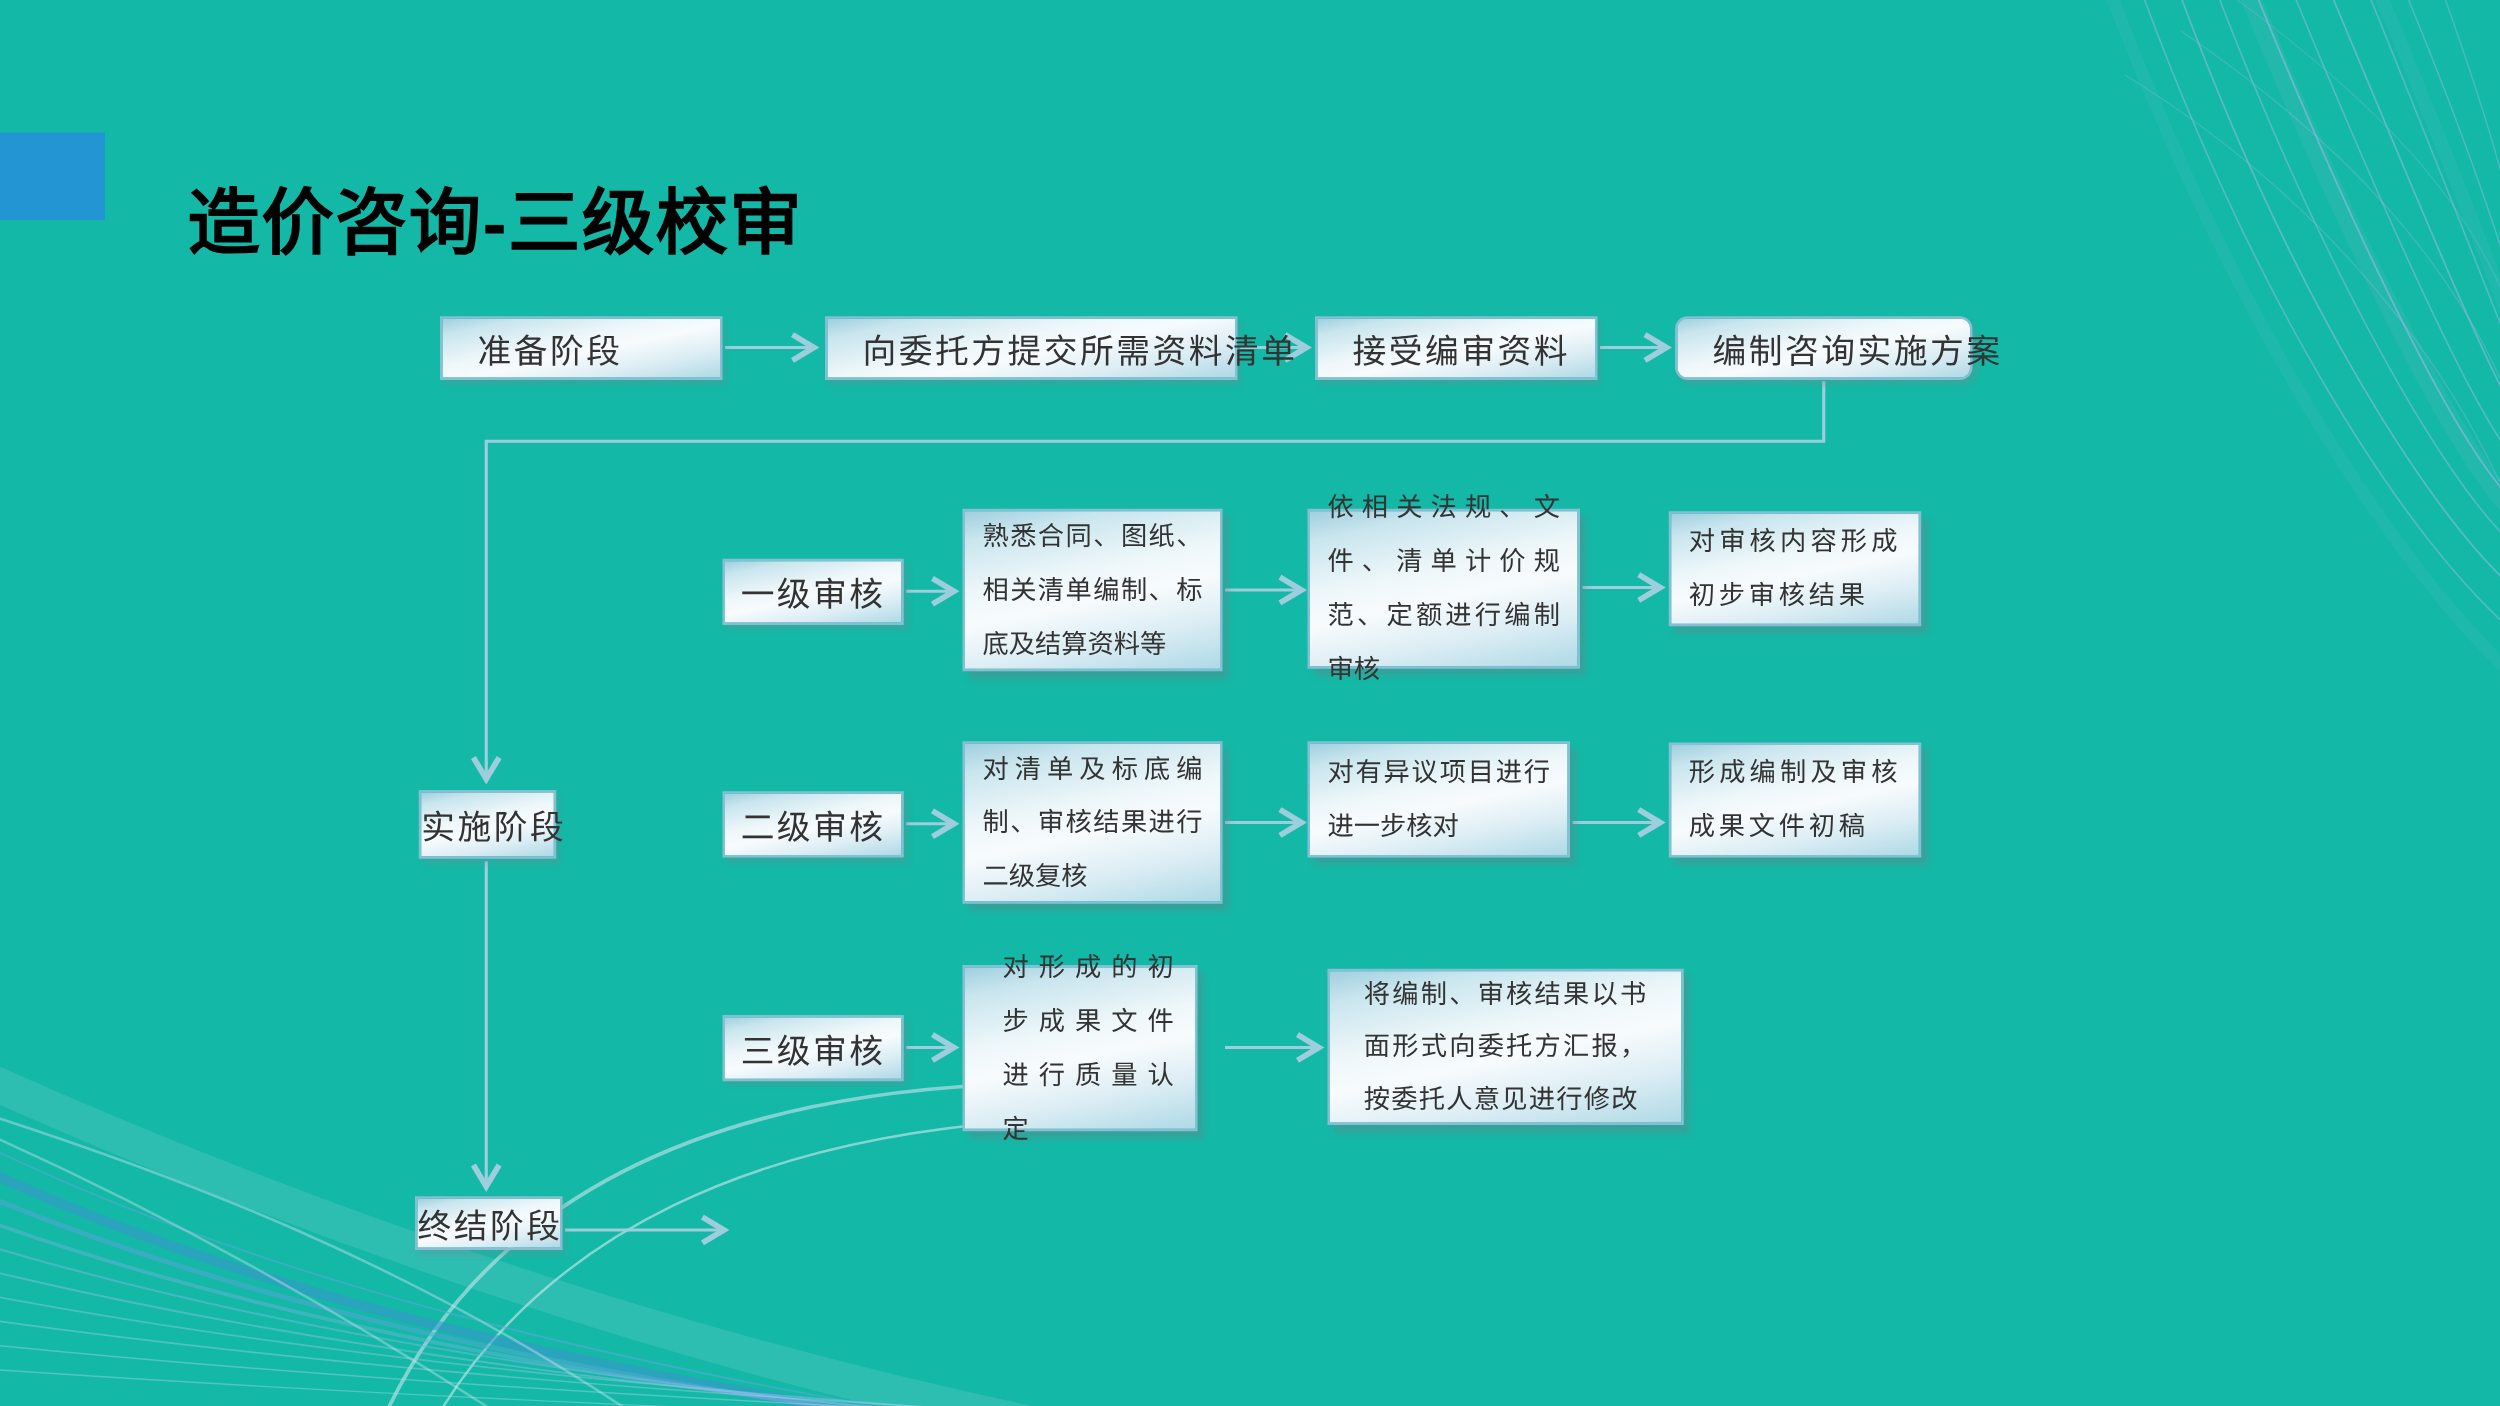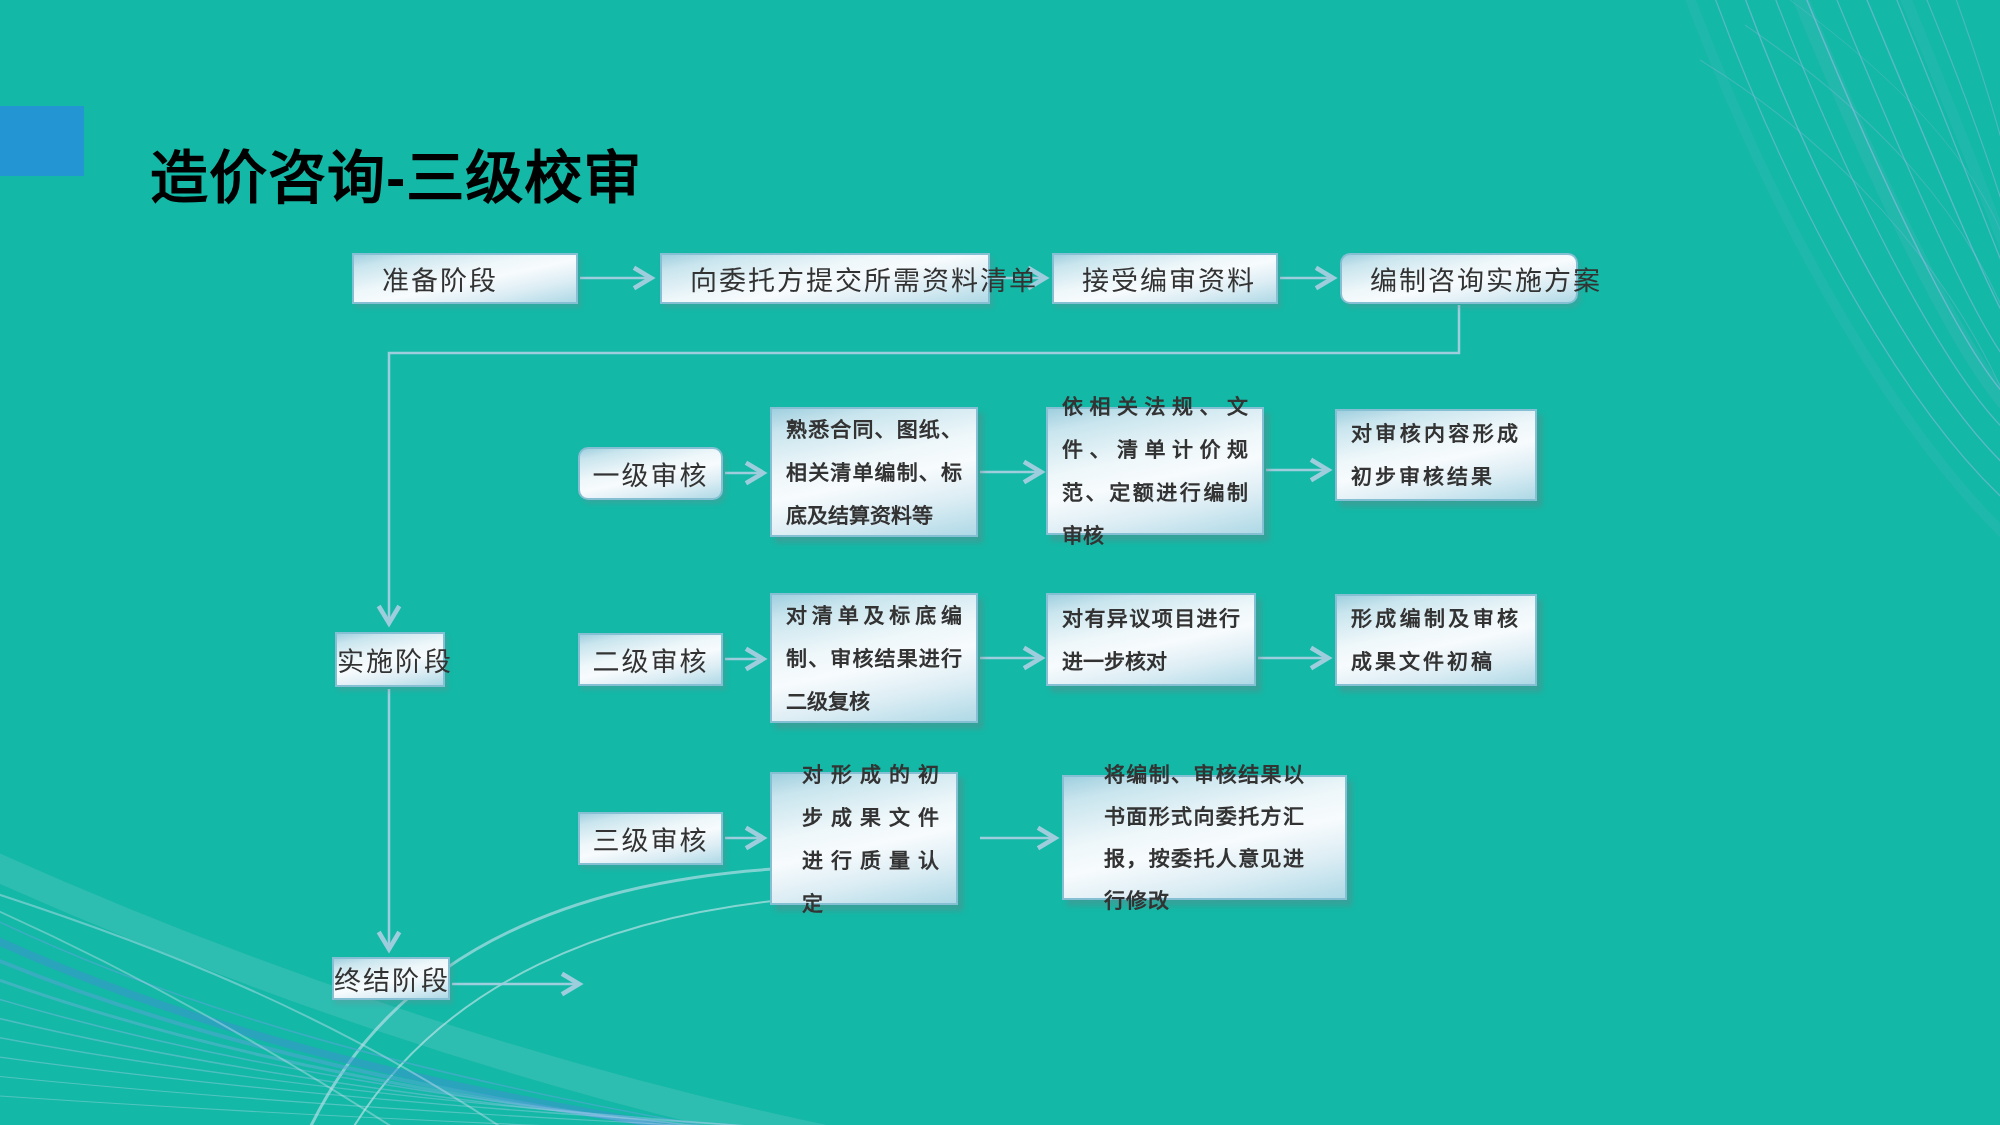--- a/index.html
+++ b/index.html
@@ -21,26 +21,25 @@
     color:#333;display:flex;align-items:center;
     box-shadow:3px 4px 4px rgba(120,135,145,.30);
   }
   .box .txt{display:block;width:100%;}
   .single{font-size:27px;letter-spacing:2px;white-space:nowrap;font-family:Liberation Serif, serif;}
   .pad-left{padding-left:28px;}
   .center .txt{text-align:center;}
   .content{
     font-size:21px;line-height:43px;padding:0 14px;
     box-shadow:5px 6px 5px rgba(110,125,135,.38);
-    font-weight:bold;
   }
   .content .txt{text-align:justify;text-justify:inter-ideograph;}
   .ls3{letter-spacing:3px;}
   .ls1{letter-spacing:1px;}
-  .ls1.content{padding:0 40px;line-height:42px;}
+  .ls1.content{padding:0 27px;line-height:42px;}
   
   svg.layer{position:absolute;left:0;top:0;width:2000px;height:1125px;pointer-events:none;}
 </style>
 </head>
 <body>
 
 <div id="slide">
 
   <svg class="layer" viewBox="0 0 2000 1125">
     <g fill="none" stroke="#8abbe0">
@@ -110,21 +109,21 @@
   <div class="box single pad-left" style="left:660px;top:253px;width:330px;height:51px;">
     <span class="txt">向委托方提交所需资料清单</span>
     </div>
   <div class="box single pad-left" style="left:1052px;top:253px;width:226px;height:51px;">
     <span class="txt">接受编审资料</span>
     </div>
   <div class="box single pad-left" style="left:1340px;top:253px;width:238px;height:51px;border-radius:10px;">
     <span class="txt">编制咨询实施方案</span>
     </div>
 
-  <div class="box single center" style="left:578px;top:447px;width:145px;height:53px;border-radius:10px;">
+  <div class="box single center" style="left:578px;top:447px;width:145px;height:53px;">
     <span class="txt">一级审核</span>
     </div>
   <div class="box content" style="left:770px;top:407px;width:208px;height:130px;">
     <span class="txt">熟悉合同、图纸、相关清单编制、标底及结算资料等</span>
     </div>
   <div class="box content" style="left:1046px;top:407px;width:218px;height:128px;">
     <span class="txt">依相关法规、文件、清单计价规范、定额进行编制审核</span>
     </div>
   <div class="box content ls3" style="left:1335px;top:409px;width:202px;height:92px;">
     <span class="txt">对审核内容形成初步审核结果</span>

